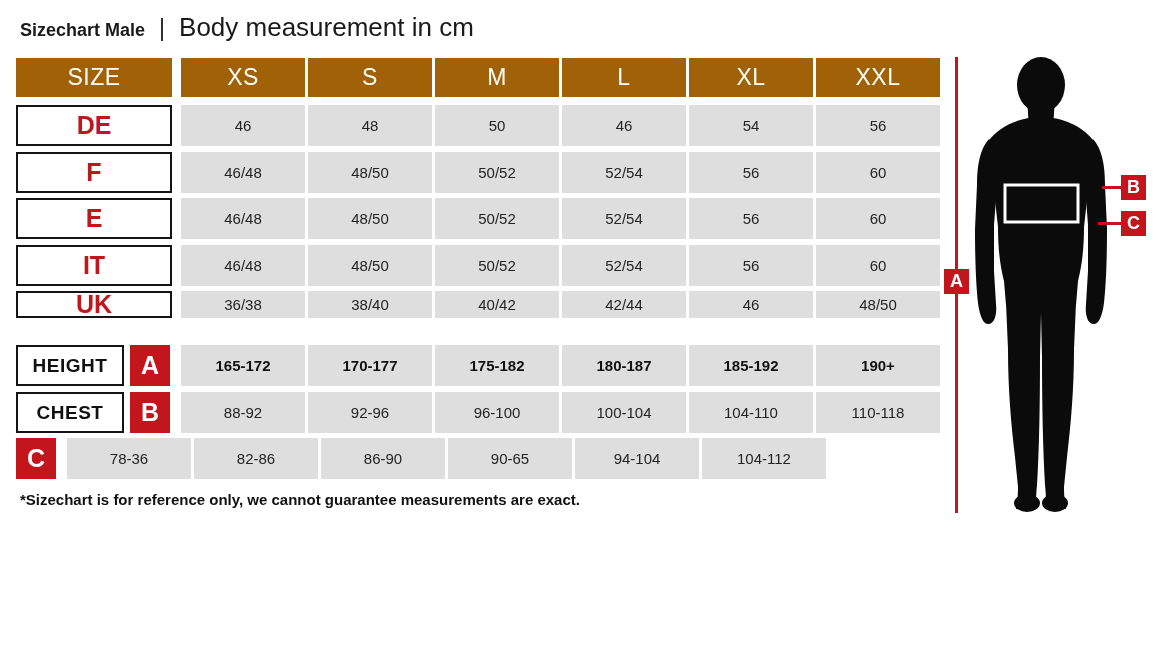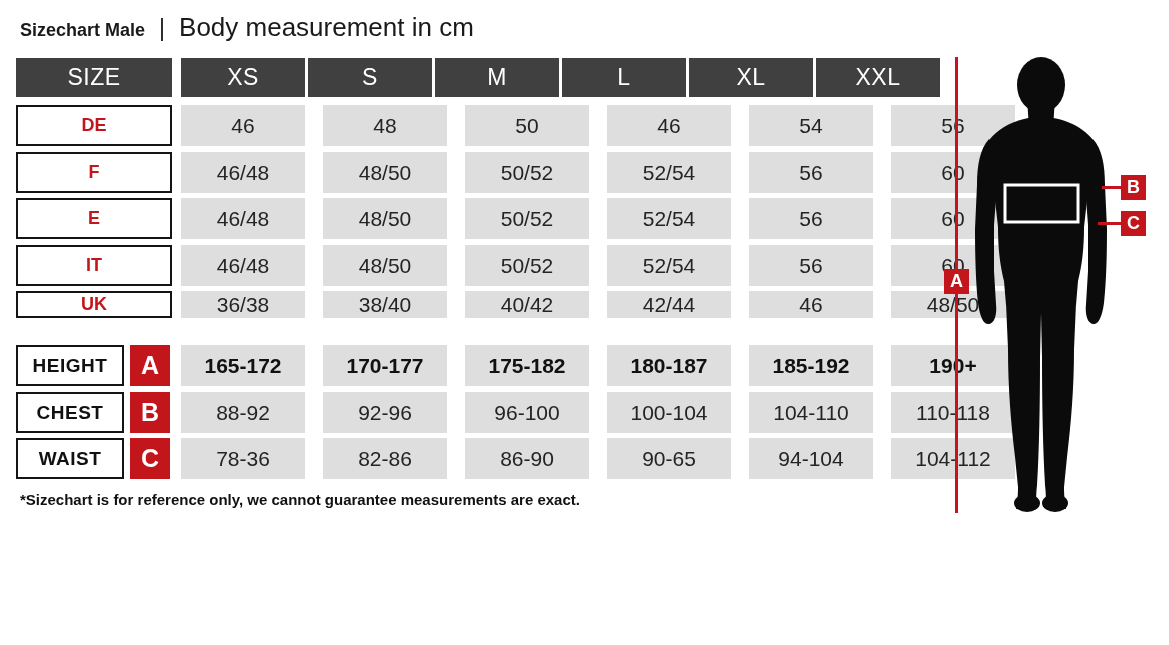--- a/index.html
+++ b/index.html
@@ -22,45 +22,45 @@
     color: var(--ink);
   }
   .title-main { font-size: 18px; font-weight: 700; }
   .title-sep  { font-size: 23px; font-weight: 400; }
   .title-sub  { font-size: 26px; font-weight: 400; }
 
   
   #table-root { position: absolute; left: 0; top: 0; width: 100%; height: 100%; }
   .trow { position: absolute; left: 16px; display: flex; }
   .hcell {
-    width: 124px; margin-right: 3px; background: #404040; color: #fff;
+    width: 124px; margin-right: 3px; background: #a16207; color: #fff;
     font-size: 23px; letter-spacing: 0.5px;
     display: flex; align-items: center; justify-content: center;
   }
   .hcell.first { width: 156px; margin-right: 9px; }
   .label-box {
     width: 156px; margin-right: 9px; box-sizing: border-box;
     background: #fff; border: 2px solid #141414;
-    color: var(--red); font-weight: 700; font-size: 18px;
+    color: var(--red); font-weight: 700; font-size: 25px;
     display: flex; align-items: center; justify-content: center;
   }
   .mlabel {
     width: 108px; margin-right: 6px; box-sizing: border-box;
     background: #fff; border: 2px solid #141414;
     color: #111; font-weight: 700; font-size: 19px; letter-spacing: 0.5px;
     display: flex; align-items: center; justify-content: center;
   }
   .mbadge {
     width: 40px; margin-right: 11px; background: var(--red);
     color: #fff; font-weight: 700; font-size: 25px;
     display: flex; align-items: center; justify-content: center;
   }
   .cell {
-    width: 124px; margin-right: 18px; background: var(--cell);
-    color: #242424; font-size: 21px;
+    width: 124px; margin-right: 3px; background: var(--cell);
+    color: #242424; font-size: 15px;
     display: flex; align-items: center; justify-content: center;
   }
   .cell.bold { font-weight: 700; color: #111; }
 
   
   .footnote {
     position: absolute; left: 20px; top: 491px;
     font-size: 15px; font-weight: 700; color: #111;
   }
 
@@ -159,21 +159,20 @@
         <div class="mlabel">CHEST</div>
         <div class="mbadge">B</div>
         <div class="cell">88-92</div>
         <div class="cell">92-96</div>
         <div class="cell">96-100</div>
         <div class="cell">100-104</div>
         <div class="cell">104-110</div>
         <div class="cell">110-118</div>
       </div>
       <div class="trow" style="top: 438px; height: 41px;">
-        <div class="mlabel">WAIST</div>
         <div class="mbadge">C</div>
         <div class="cell">78-36</div>
         <div class="cell">82-86</div>
         <div class="cell">86-90</div>
         <div class="cell">90-65</div>
         <div class="cell">94-104</div>
         <div class="cell">104-112</div>
       </div>
     </div>
 

